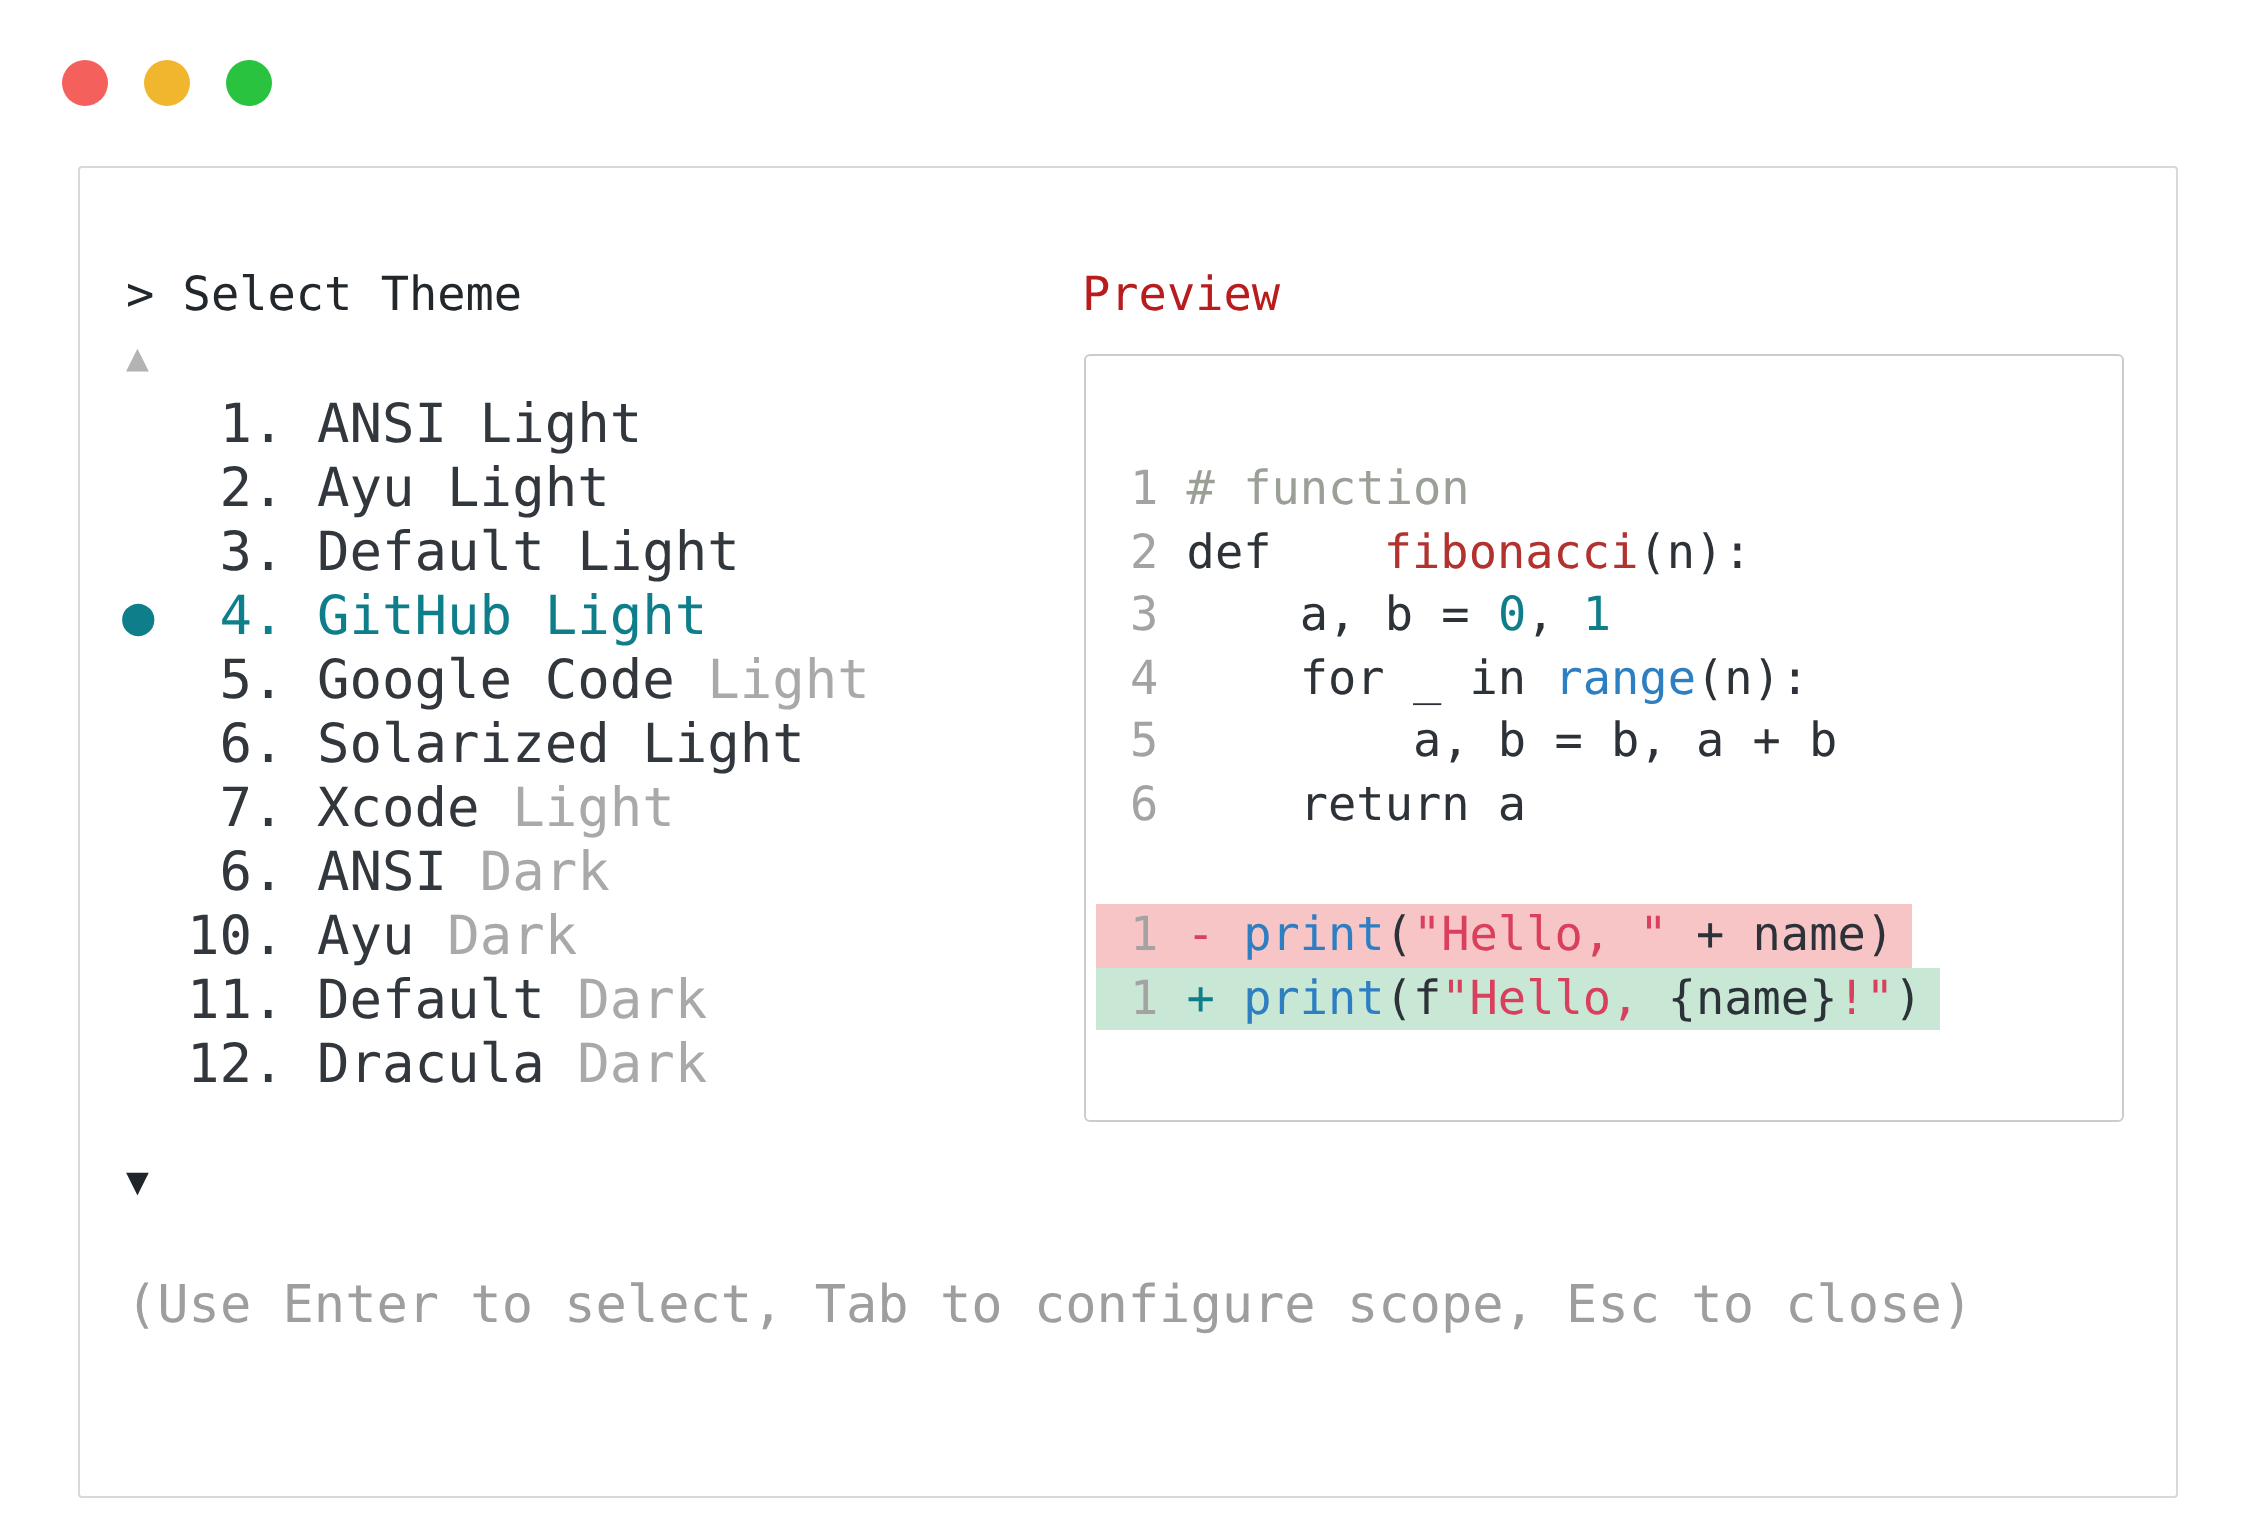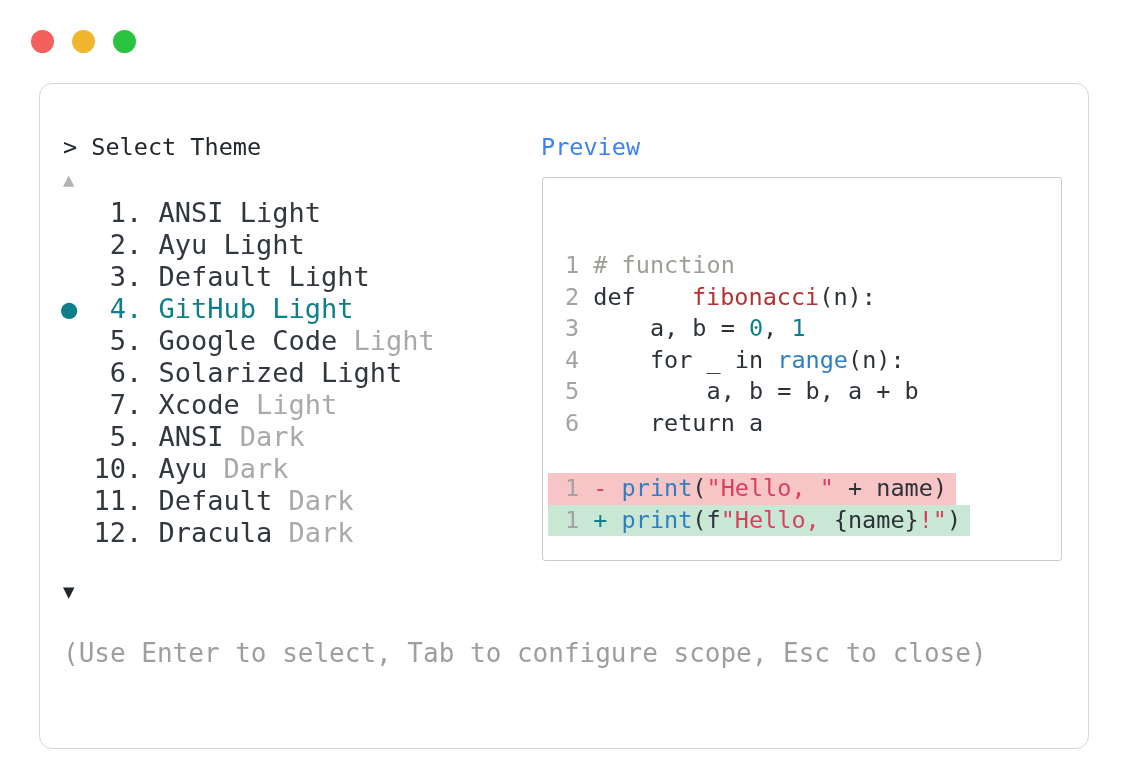--- a/index.html
+++ b/index.html
@@ -14,34 +14,34 @@
     width:1129px;height:757px;background:#ffffff;position:relative;
     font-family:"DejaVu Sans Mono","Liberation Mono",monospace;
     overflow:hidden;
   }
   .dot{position:absolute;top:30px;width:23px;height:23px;border-radius:50%;}
   .dot.red{left:31px;background:var(--traffic_red,#f4605c);}
   .dot.yellow{left:72px;background:var(--traffic_yellow,#f0b62e);}
   .dot.green{left:113px;background:var(--traffic_green,#29c33f);}
   .panel{
     position:absolute;left:39px;top:83px;width:1050px;height:666px;
-    background:#fff;border:1.5px solid #d8d8d8;border-radius:13px;
+    background:#fff;border:1.5px solid #d8d8d8;border-radius:2px;
   }
   .prompt{position:absolute;left:23px;top:47px;font-size:23.5px;line-height:32px;color:#22272c;white-space:pre;}
-  .preview-title{position:absolute;left:501px;top:47px;font-size:23.5px;line-height:32px;color:#3b82f6;}
+  .preview-title{position:absolute;left:501px;top:47px;font-size:23.5px;line-height:32px;color:#b91c1c;}
   .arrow-up{position:absolute;left:23px;top:84px;font-size:19px;line-height:22px;color:#b3b3b3;cursor:default;}
   .arrow-down{position:absolute;left:23px;top:496px;font-size:19px;line-height:22px;color:#20242b;cursor:default;}
   .theme-list{position:absolute;left:21px;top:113px;}
   .list-row{font-size:27px;line-height:32px;color:var(--list_fg);white-space:pre;}
   .list-row .muted{color:var(--muted);text-align:center;}
   .list-row.selected{color:var(--accent_teal);}
   .preview-box{
     position:absolute;left:502px;top:93px;width:520px;height:384px;
     border:1.5px solid #cccccc;border-radius:3px;background:#fff;
-    padding-top:72px;overflow:hidden;
+    padding-top:51px;overflow:hidden;
   }
   .code-line{font-size:23.5px;line-height:31.5px;white-space:pre;color:var(--fg);}
   .code-line.blank{height:34px;}
   .code-line .plain{margin-left:22px;}
   .code-line .hl{display:inline-block;margin-left:5px;padding:0 9px 0 17px;line-height:31.5px;}
   .hl.removed{background:var(--removed_bg);}
   .hl.added{background:var(--added_bg);}
   .lineno{color:var(--lineno);}
   .tk-fg{color:var(--fg);}
   .tk-comment{color:var(--comment);}
@@ -66,21 +66,21 @@
 
   <div class="arrow-up">▲</div>
   <div class="theme-list">
       <div class="list-row"><span>   1. ANSI Light</span></div>
       <div class="list-row"><span>   2. Ayu Light</span></div>
       <div class="list-row"><span>   3. Default Light</span></div>
       <div class="list-row selected"><span>●  4. GitHub Light</span></div>
       <div class="list-row"><span>   5. Google Code</span><span class="muted"> Light</span></div>
       <div class="list-row"><span>   6. Solarized Light</span></div>
       <div class="list-row"><span>   7. Xcode</span><span class="muted"> Light</span></div>
-      <div class="list-row"><span>   5. ANSI</span><span class="muted"> Dark</span></div>
+      <div class="list-row"><span>   6. ANSI</span><span class="muted"> Dark</span></div>
       <div class="list-row"><span>  10. Ayu</span><span class="muted"> Dark</span></div>
       <div class="list-row"><span>  11. Default</span><span class="muted"> Dark</span></div>
       <div class="list-row"><span>  12. Dracula</span><span class="muted"> Dark</span></div>
     </div>
   <div class="arrow-down">▼</div>
 
   <div class="preview-box">
     <div>
         <div class="code-line"><span class="plain"><span class="lineno">1 </span><span class="tk-comment"># function</span></span></div>
         <div class="code-line"><span class="plain"><span class="lineno">2 </span><span class="tk-fg">def </span><span class="tk-func">fibonacci</span><span class="tk-fg">(n):</span></span></div>

